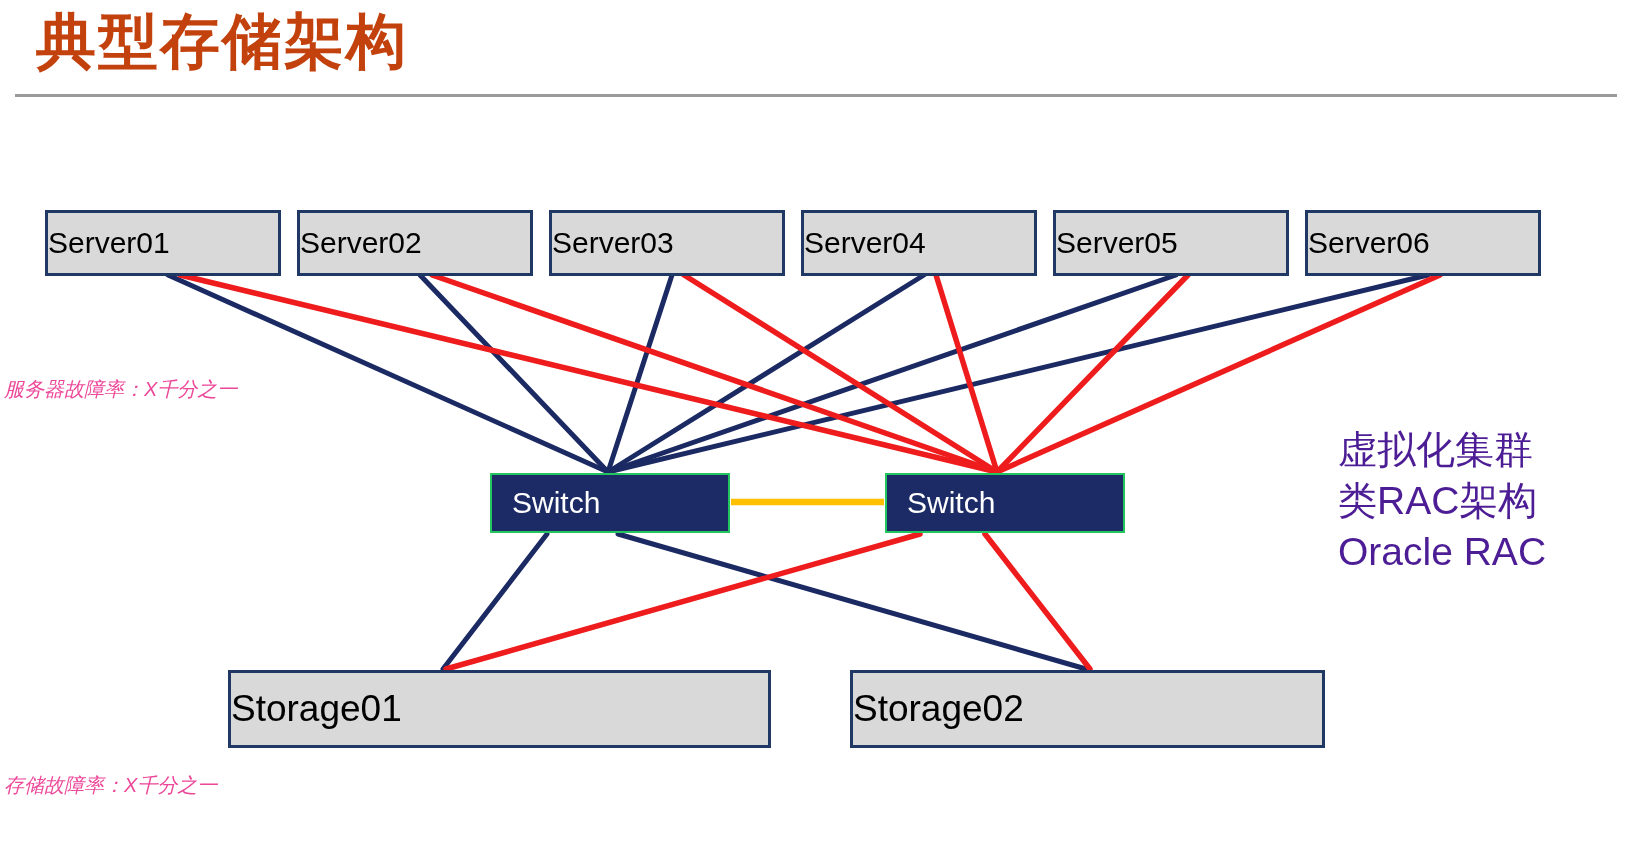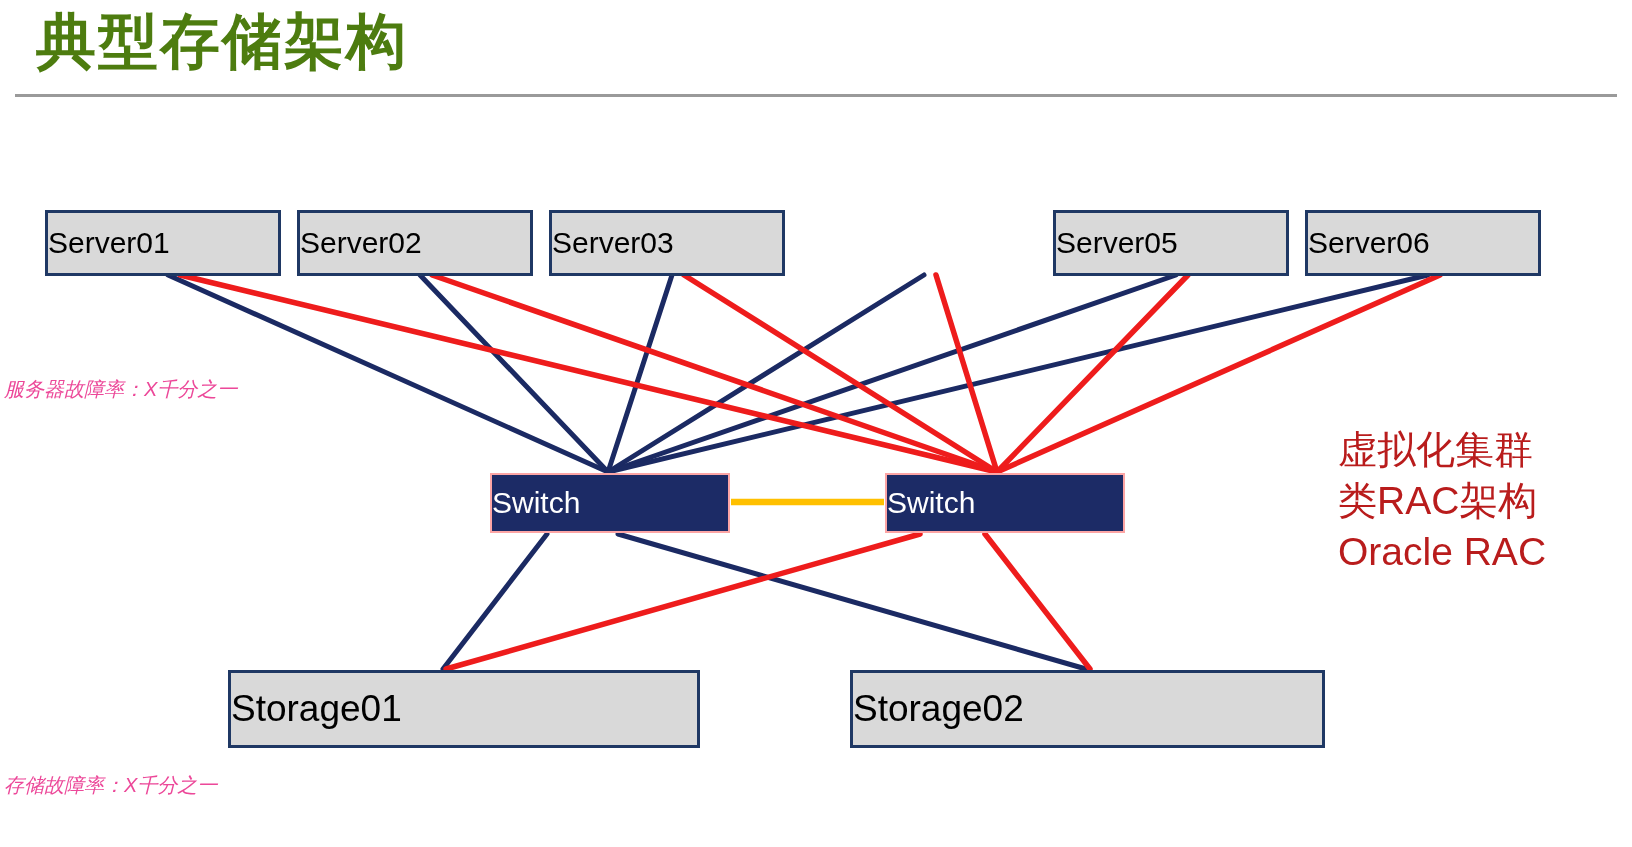--- a/index.html
+++ b/index.html
@@ -11,21 +11,21 @@
     overflow: hidden;
     font-family: "Liberation Sans", "DejaVu Sans", sans-serif;
   }
   .page-title {
     position: absolute;
     left: 36px;
     top: 2px;
     font-size: 60px;
     font-weight: 700;
     letter-spacing: 2px;
-    color: #4d7c0f;
+    color: #c2410c;
     white-space: nowrap;
   }
   .divider {
     position: absolute;
     left: 15px;
     top: 94px;
     width: 1602px;
     height: 0;
     border-top: 3px solid #9a9a9a;
   }
@@ -50,23 +50,24 @@
     background: #d9d9d9;
     border: 3px solid #1f3864;
     color: #000000;
     font-size: 30px;
   }
   .switch-box {
     width: 240px;
     height: 60px;
     top: 473px;
     background: #1c2b66;
-    border: 2px solid #fca5a5;
+    border: 2px solid #22c55e;
     color: #ffffff;
     font-size: 30px;
+    padding-left: 20px;
   }
   .storage-box {
     height: 78px;
     top: 670px;
     background: #d9d9d9;
     border: 3px solid #1f3864;
     color: #000000;
     font-size: 37px;
   }
   .annotation {
@@ -75,21 +76,21 @@
     font-size: 20px;
     white-space: nowrap;
     font-style: italic;
   }
   .annotation-server { left: 4px; top: 376px; }
   .annotation-storage { left: 4px; top: 772px; }
   .side-note {
     position: absolute;
     left: 1338px;
     top: 424px;
-    color: #b91c1c;
+    color: #4c1d95;
     font-size: 39px;
     line-height: 51px;
     white-space: nowrap;
   }
 </style>
 </head>
 <body>
 
 <div class="stage">
 
@@ -118,35 +119,38 @@
 
   <div class="node-box server-box" style="left:45px">
       <span>Server01</span>
     </div>
   <div class="node-box server-box" style="left:297px">
       <span>Server02</span>
     </div>
   <div class="node-box server-box" style="left:549px">
       <span>Server03</span>
     </div>
+  <div class="node-box server-box" style="left:801px">
+      <span>Server04</span>
+    </div>
   <div class="node-box server-box" style="left:1053px">
       <span>Server05</span>
     </div>
   <div class="node-box server-box" style="left:1305px">
       <span>Server06</span>
     </div>
 
   <div class="node-box switch-box" style="left:490px">
       <span>Switch</span>
     </div>
   <div class="node-box switch-box" style="left:885px">
       <span>Switch</span>
     </div>
 
-  <div class="node-box storage-box" style="left:228px; width:472px">
+  <div class="node-box storage-box" style="left:228px; width:543px">
       <span>Storage01</span>
     </div>
   <div class="node-box storage-box" style="left:850px; width:475px">
       <span>Storage02</span>
     </div>
 
   <div class="annotation annotation-server">服务器故障率：X千分之一</div>
   <div class="annotation annotation-storage">存储故障率：X千分之一</div>
 
   <div class="side-note">

